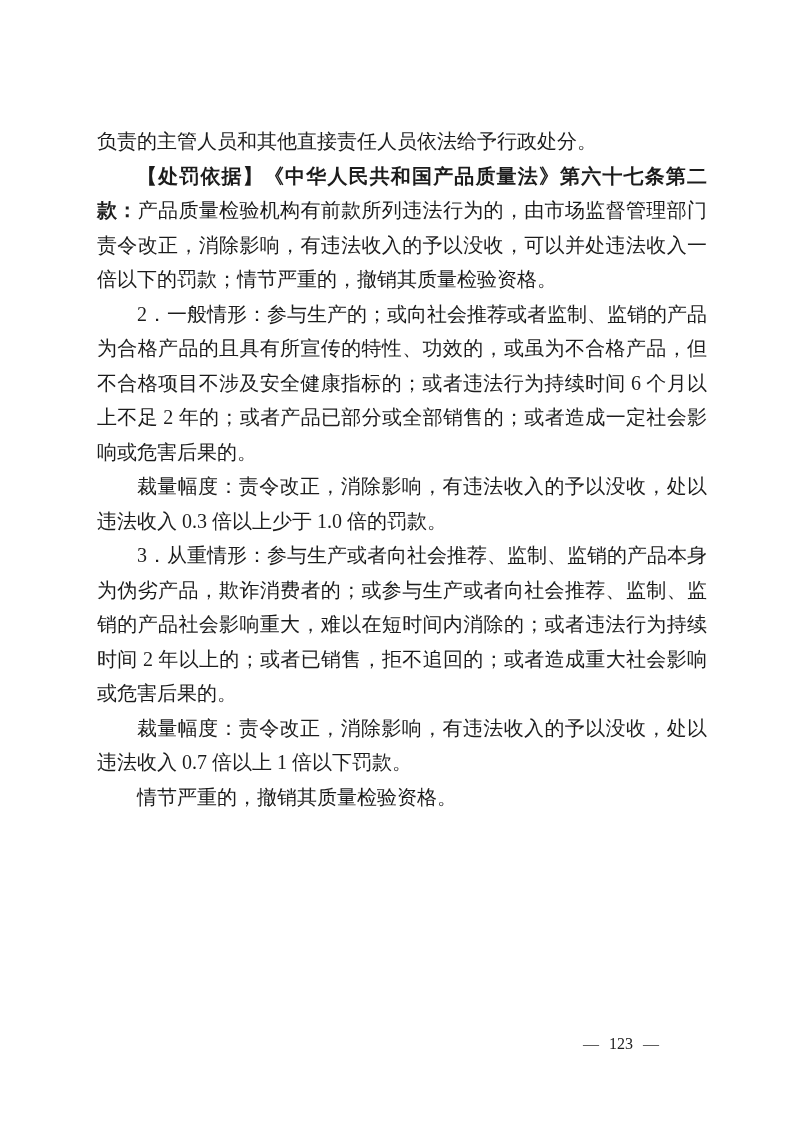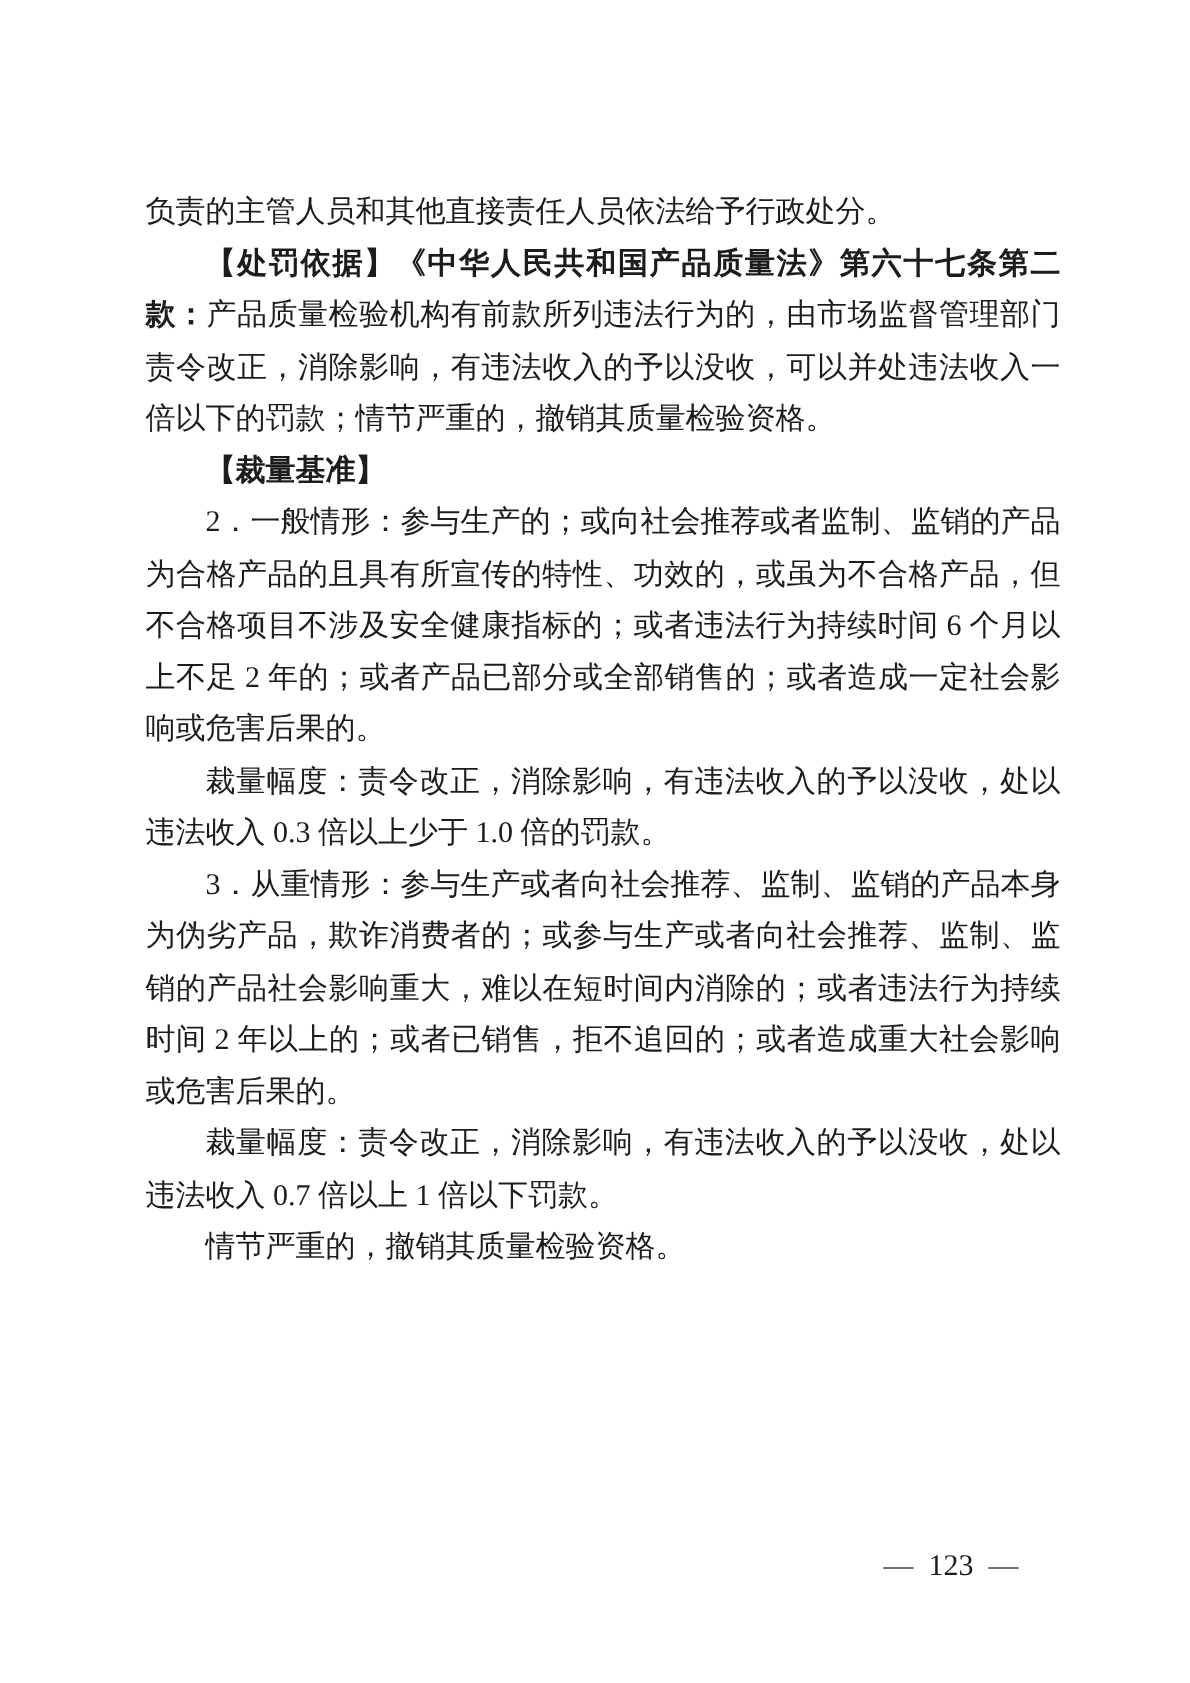--- a/index.html
+++ b/index.html
@@ -32,22 +32,22 @@
   }
   .para.no-indent {
     text-indent: 0;
   }
   .bold {
     font-weight: bold;
   }
   .footer {
     position: absolute;
     top: 1032px;
-    right: 88px;
-    font-size: 20px;
+    right: 108px;
+    font-size: 16px;
     line-height: 24px;
     color: #1c1c1c;
     white-space: nowrap;
   }
   .footer .dash {
     letter-spacing: 0;
     color: #444;
   }
   .footer .pagenum {
     margin: 0 10px;
@@ -57,21 +57,20 @@
 <body>
 
 <div class="page">
 
   <main class="content">
 
     <p class="para no-indent">负责的主管人员和其他直接责任人员依法给予行政处分。</p>
 
     <p class="para"><b class="bold">【处罚依据】《中华人民共和国产品质量法》第六十七条第二款：</b><span>产品质量检验机构有前款所列违法行为的，由市场监督管理部门责令改正，消除影响，有违法收入的予以没收，可以并处违法收入一倍以下的罚款；情节严重的，撤销其质量检验资格。</span></p>
 
-    <p class="para"><b class="bold">【裁量基准】</b></p>
 
 
 
     <p class="para">2．一般情形：参与生产的；或向社会推荐或者监制、监销的产品为合格产品的且具有所宣传的特性、功效的，或虽为不合格产品，但不合格项目不涉及安全健康指标的；或者违法行为持续时间 6 个月以上不足 2 年的；或者产品已部分或全部销售的；或者造成一定社会影响或危害后果的。</p>
 
     <p class="para">裁量幅度：责令改正，消除影响，有违法收入的予以没收，处以违法收入 0.3 倍以上少于 1.0 倍的罚款。</p>
 
     <p class="para">3．从重情形：参与生产或者向社会推荐、监制、监销的产品本身为伪劣产品，欺诈消费者的；或参与生产或者向社会推荐、监制、监销的产品社会影响重大，难以在短时间内消除的；或者违法行为持续时间 2 年以上的；或者已销售，拒不追回的；或者造成重大社会影响或危害后果的。</p>
 
     <p class="para">裁量幅度：责令改正，消除影响，有违法收入的予以没收，处以违法收入 0.7 倍以上 1 倍以下罚款。</p>

